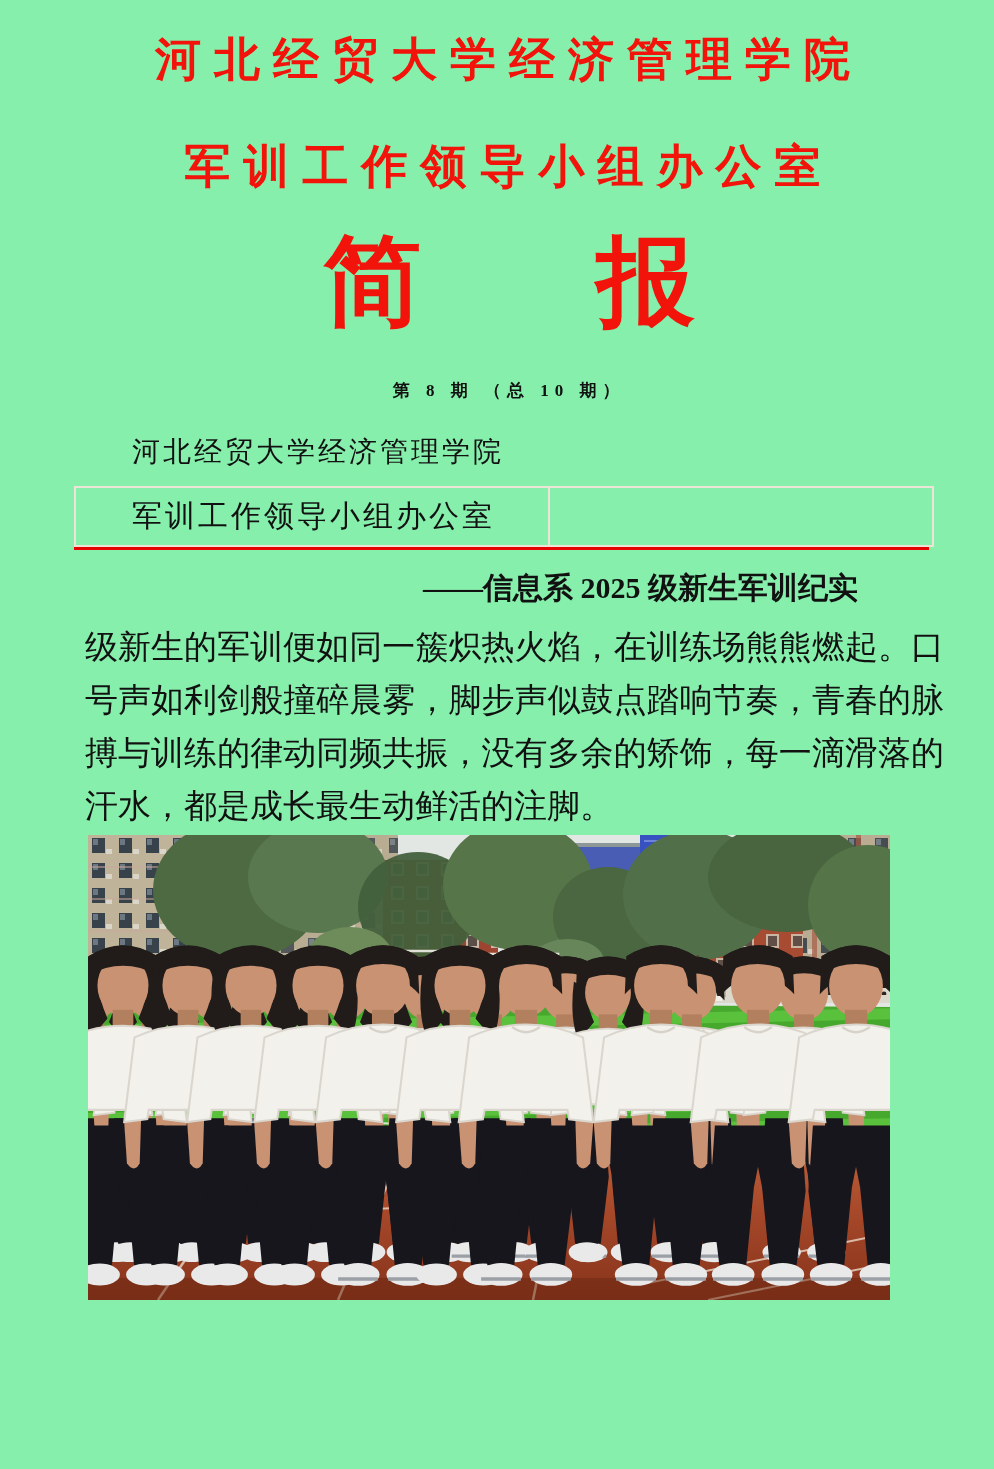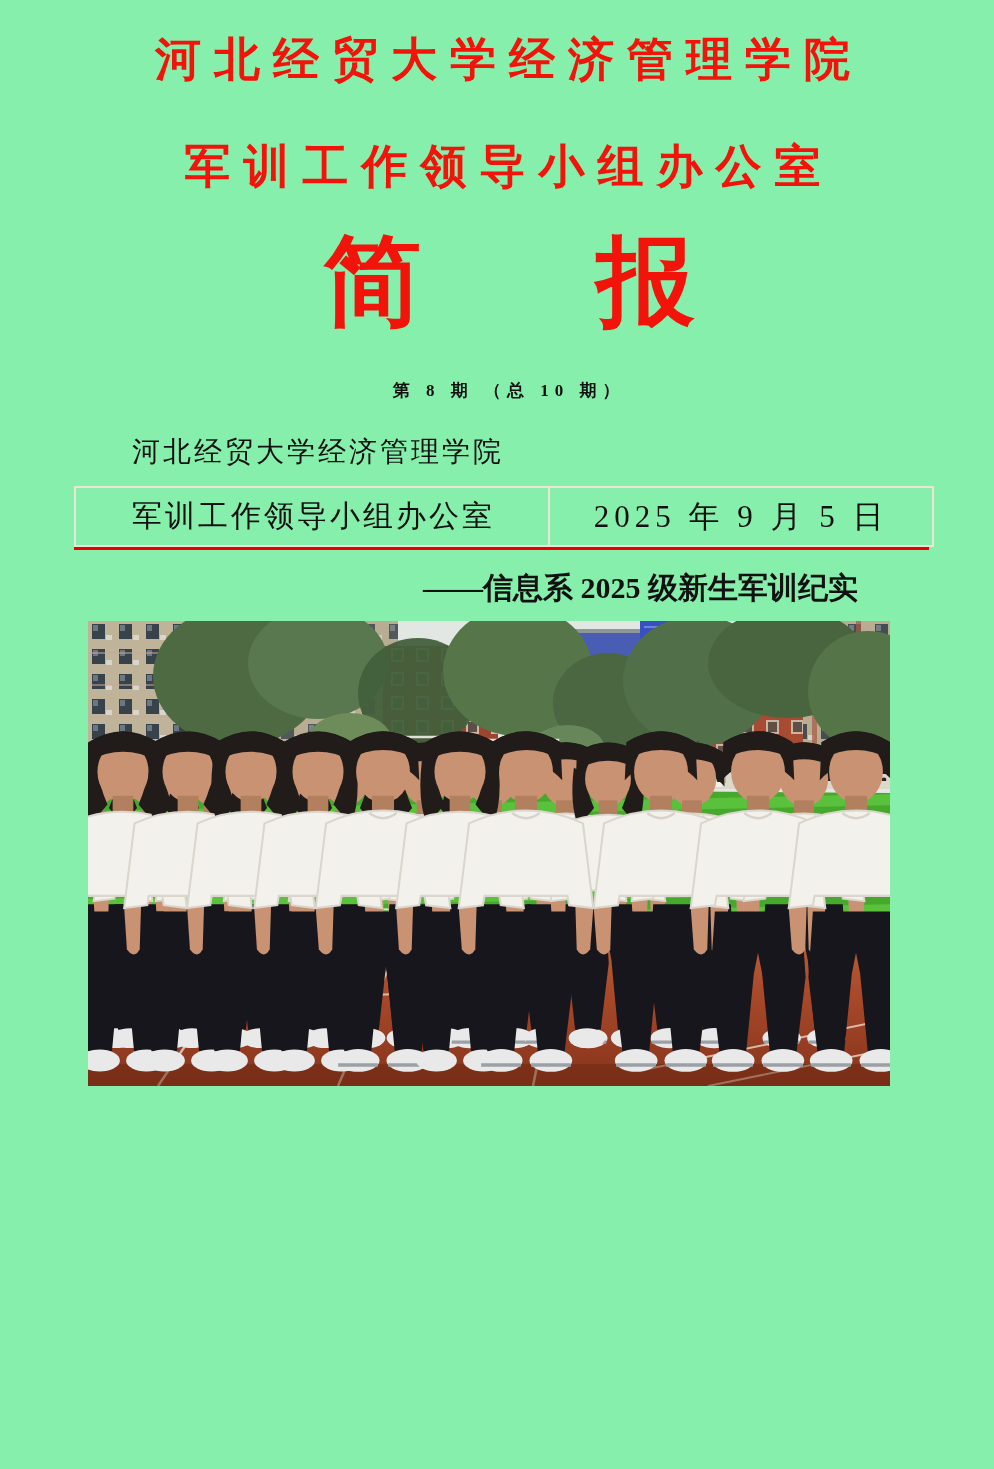--- a/index.html
+++ b/index.html
@@ -44,28 +44,31 @@
     <span>简</span>
     <span>报</span>
   </div>
 
   <div class="issue">第 8 期 （总 10 期）</div>
 
   <div class="org">河北经贸大学经济管理学院</div>
 
   <div class="info-box">
     <div class="info-office">军训工作领导小组办公室</div>
-    <div class="info-date">2025 年 9 月 5 日</div>
   </div>
 
   <div class="red-line"></div>
 
   <div class="a-sub">——信息系 2025 级新生军训纪实</div>
 
   <div class="body-block">
+    <div class="b-line">级新生的军训便如同一簇炽热火焰，在训练场熊熊燃起。口</div>
+    <div class="b-line">号声如利剑般撞碎晨雾，脚步声似鼓点踏响节奏，青春的脉</div>
+    <div class="b-line">搏与训练的律动同频共振，没有多余的矫饰，每一滴滑落的</div>
+    <div class="b-line last">汗水，都是成长最生动鲜活的注脚。</div>
   </div>
 
   <figure class="photo" style="padding:0;margin-left:76px;margin-top:2px;margin-bottom:0;margin-right:0;" aria-label="信息系2025级新生身着白衣黑裤在操场跑道上列队站立，背景为教学楼、树木与绿茵场">
     <svg viewBox="0 0 802 465" xmlns="http://www.w3.org/2000/svg" xmlns:xlink="http://www.w3.org/1999/xlink" role="img">
       <defs>
         <linearGradient id="trk" x1="0" y1="0" x2="0" y2="1">
           <stop offset="0" stop-color="#c3653e"></stop>
           <stop offset="0.45" stop-color="#a8492a"></stop>
           <stop offset="1" stop-color="#86331b"></stop>
         </linearGradient>

